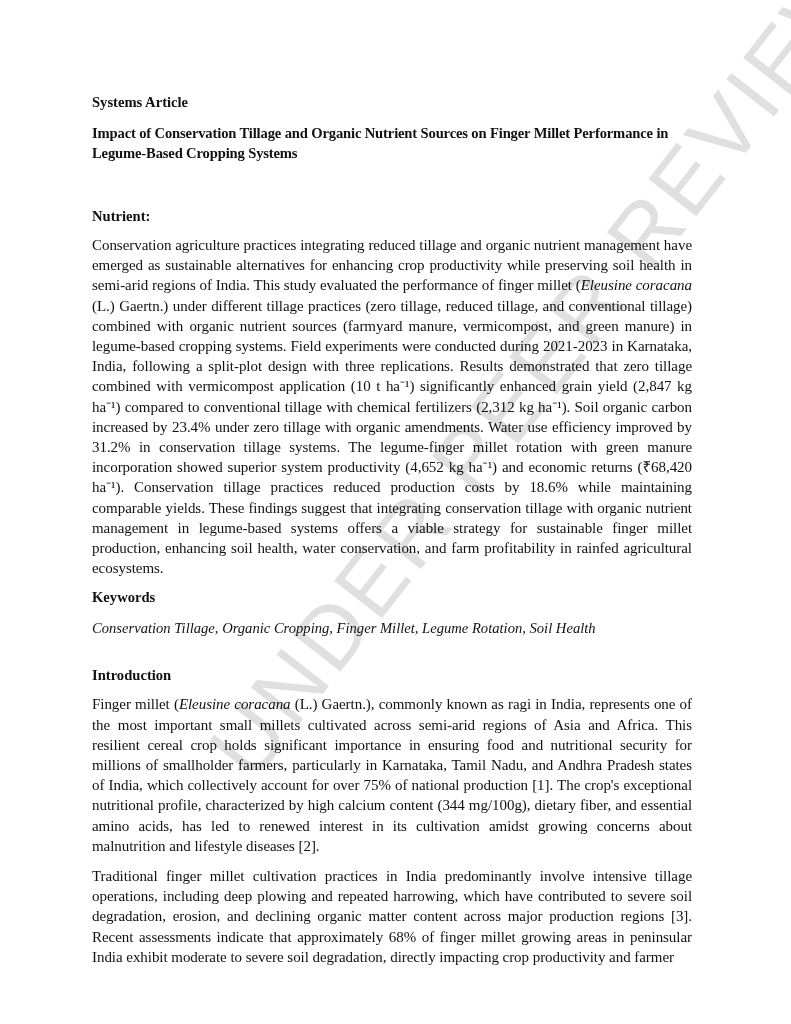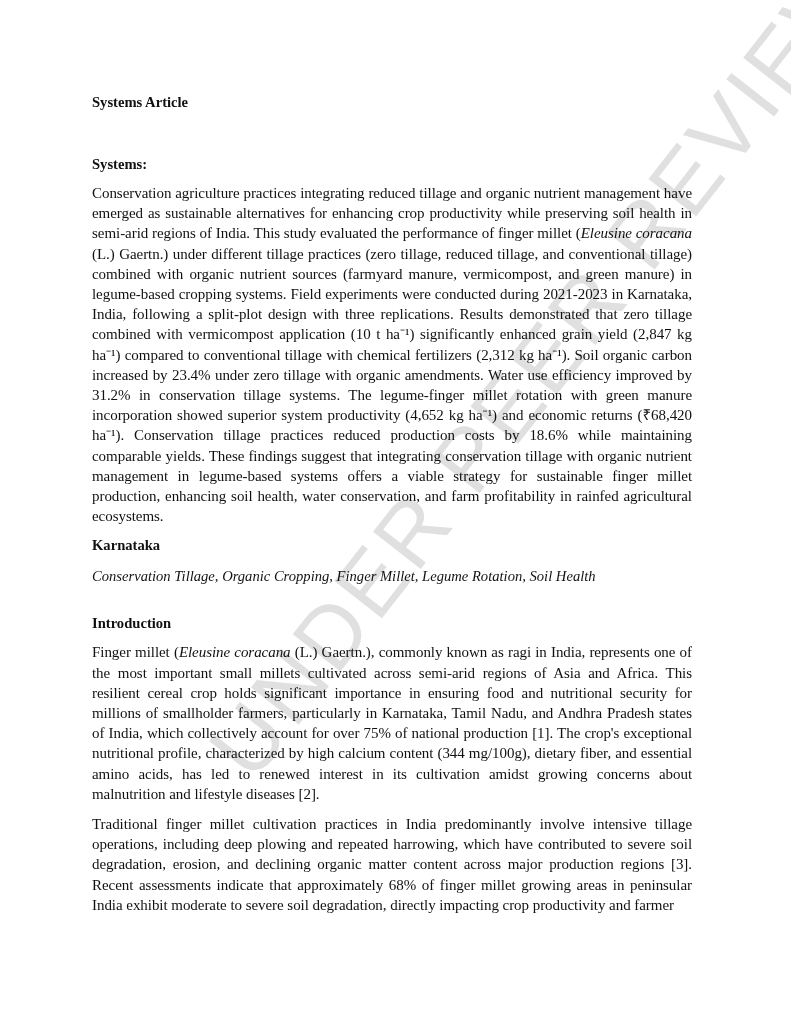--- a/index.html
+++ b/index.html
@@ -32,26 +32,27 @@
 <body>
 
 <div class="page">
 
   <div class="watermark">UNDER PEER REVIEW</div>
 
   <div class="content">
 
     <p class="label">Systems Article</p>
 
+    <p class="title">Impact of Conservation Tillage and Organic Nutrient Sources on Finger Millet Performance in Legume-Based Cropping Systems</p>
 
-    <p class="section-head abstract-head">Systems:</p>
+    <p class="section-head abstract-head">Nutrient:</p>
 
     <p class="body"><span>Conservation agriculture practices integrating reduced tillage and organic nutrient management have emerged as sustainable alternatives for enhancing crop productivity while preserving soil health in semi-arid regions of India. This study evaluated the performance of finger millet (</span><i>Eleusine coracana</i><span> (L.) Gaertn.) under different tillage practices (zero tillage, reduced tillage, and conventional tillage) combined with organic nutrient sources (farmyard manure, vermicompost, and green manure) in legume-based cropping systems. Field experiments were conducted during 2021-2023 in Karnataka, India, following a split-plot design with three replications. Results demonstrated that zero tillage combined with vermicompost application (10 t ha⁻¹) significantly enhanced grain yield (2,847 kg ha⁻¹) compared to conventional tillage with chemical fertilizers (2,312 kg ha⁻¹). Soil organic carbon increased by 23.4% under zero tillage with organic amendments. Water use efficiency improved by 31.2% in conservation tillage systems. The legume-finger millet rotation with green manure incorporation showed superior system productivity (4,652 kg ha⁻¹) and economic returns (₹68,420 ha⁻¹). Conservation tillage practices reduced production costs by 18.6% while maintaining comparable yields. These findings suggest that integrating conservation tillage with organic nutrient management in legume-based systems offers a viable strategy for sustainable finger millet production, enhancing soil health, water conservation, and farm profitability in rainfed agricultural ecosystems.</span></p>
 
-    <p class="section-head keywords-head">Karnataka</p>
+    <p class="section-head keywords-head">Keywords</p>
 
     <p class="kw">Conservation Tillage, Organic Cropping, Finger Millet, Legume Rotation, Soil Health</p>
 
     <p class="section-head intro-head">Introduction</p>
 
     <p class="body"><span>Finger millet (</span><i>Eleusine coracana</i><span> (L.) Gaertn.), commonly known as ragi in India, represents one of the most important small millets cultivated across semi-arid regions of Asia and Africa. This resilient cereal crop holds significant importance in ensuring food and nutritional security for millions of smallholder farmers, particularly in Karnataka, Tamil Nadu, and Andhra Pradesh states of India, which collectively account for over 75% of national production [1]. The crop's exceptional nutritional profile, characterized by high calcium content (344 mg/100g), dietary fiber, and essential amino acids, has led to renewed interest in its cultivation amidst growing concerns about malnutrition and lifestyle diseases [2].</span></p>
 
     <p class="body">Traditional finger millet cultivation practices in India predominantly involve intensive tillage operations, including deep plowing and repeated harrowing, which have contributed to severe soil degradation, erosion, and declining organic matter content across major production regions [3]. Recent assessments indicate that approximately 68% of finger millet growing areas in peninsular India exhibit moderate to severe soil degradation, directly impacting crop productivity and farmer</p>
 
   </div>

